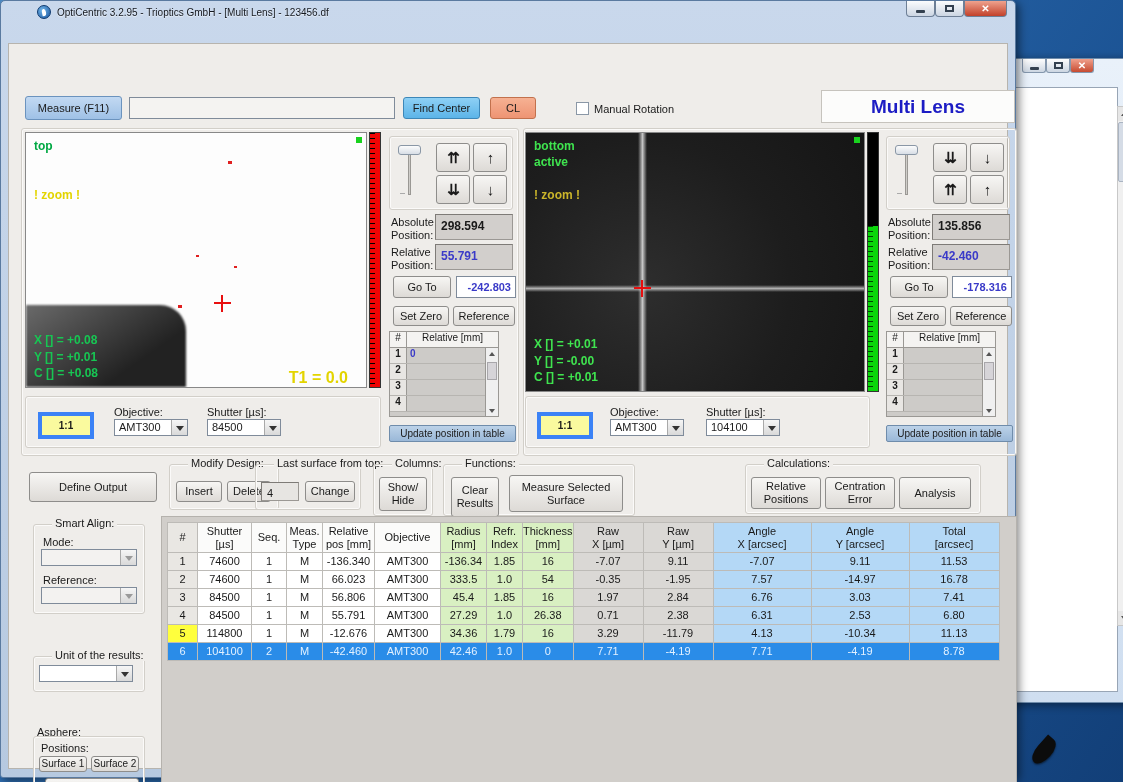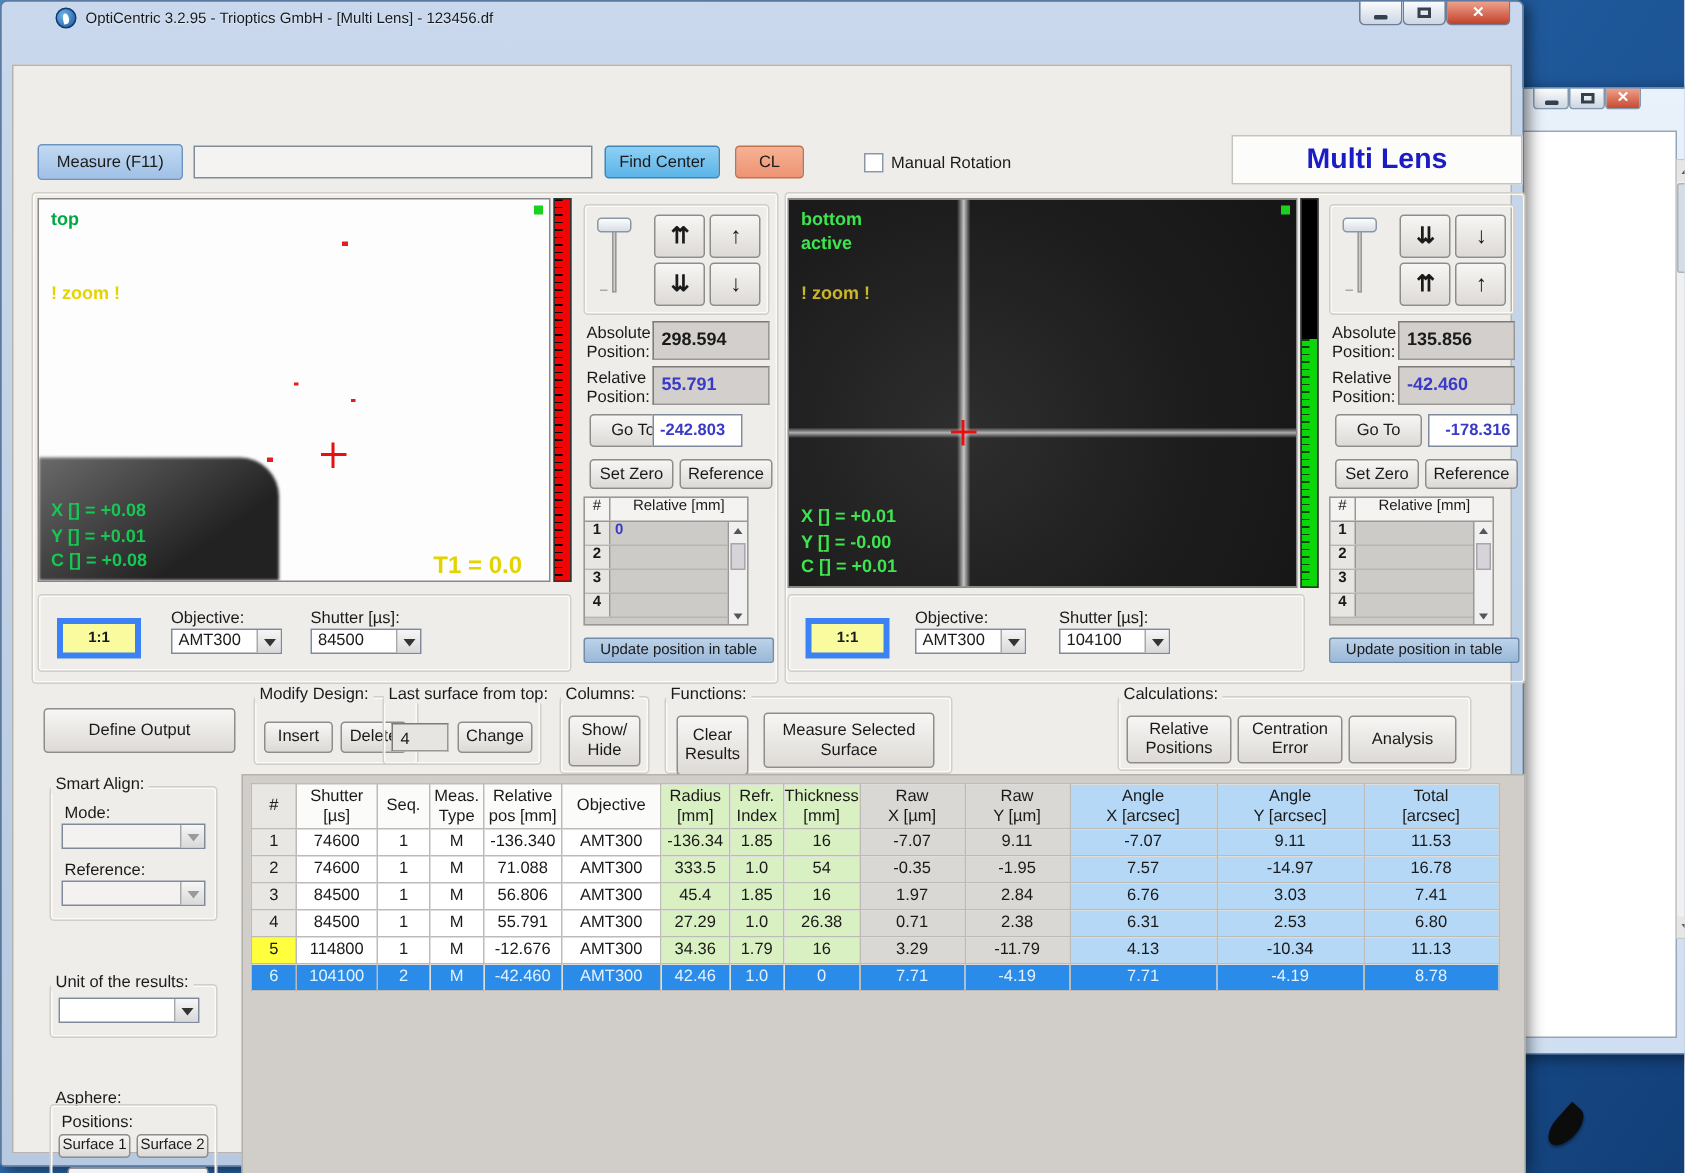--- a/index.html
+++ b/index.html
@@ -59,21 +59,21 @@
   .menu-item::first-letter{text-decoration:underline;}
 
   .client{position:absolute;left:7px;top:42px;right:7px;bottom:8px;background:#efedea;
     border:1px solid #b7b4ae;}
 
   
   .btn{position:absolute;display:flex;align-items:center;justify-content:center;text-align:center;
     background:linear-gradient(#f7f6f4,#dddad6);border:1px solid #8e8d8b;border-radius:3px;
     font-size:11px;color:#1a1a1a;white-space:pre-line;line-height:1.15;}
   .gbox{position:absolute;border:1px solid #d2cfc9;border-radius:3px;box-shadow:0 0 0 1px #fbfaf9 inset;}
-  .gbox>.glabel{position:absolute;top:-8px;left:0;background:#efedea;padding:0 3px;font-size:11px;color:#1a1a1a;white-space:nowrap;}
+  .gbox>.glabel{position:absolute;top:-8px;left:18px;background:#efedea;padding:0 3px;font-size:11px;color:#1a1a1a;white-space:nowrap;}
   .lbl{position:absolute;font-size:11px;color:#1a1a1a;white-space:pre-line;line-height:1.15;}
   .combo{position:absolute;background:#fff;border:1px solid #7f8b9a;display:flex;height:17px;}
   .combo .ct{flex:1;padding:1px 4px;font-size:11px;overflow:hidden;white-space:nowrap;}
   .combo .ca{width:16px;border-left:1px solid #a9a9a9;background:linear-gradient(#f6f6f6,#d9d9d9);
     display:flex;align-items:center;justify-content:center;}
   .combo .ca::after{content:"";width:0;height:0;border:4px solid transparent;border-top:5px solid #333;margin-top:5px;}
   .combo.dim .ca::after{border-top-color:#9a9a9a;}
   .field{position:absolute;background:#fff;border:1px solid #7f8b9a;font-size:11px;padding:2px 4px;}
   .sunken{position:absolute;background:#d2cfcc;border:1px solid #9b9894;border-top-color:#7e7b77;
     border-left-color:#7e7b77;font-size:12px;font-weight:bold;padding:4px 5px;}
@@ -266,21 +266,21 @@
             <div class="btn jogbtn" style="position: static;">↓</div>
           </div>
       </div>
       <span class="lbl" style="left:382px;top:172px;">Absolute
 Position:</span>
       <div class="sunken" style="left:426px;top:170px;width:78px;height:26px;">298.594</div>
       <span class="lbl" style="left:382px;top:202px;">Relative
 Position:</span>
       <div class="sunken valblue" style="left:426px;top:200px;width:78px;height:26px;">55.791</div>
       <div class="btn" style="left:384px;top:232px;width:58px;height:22px;">Go To</div>
-      <input class="field valblue" style="left: 426px; top: 232px; width: 60px; height: 22px; font-weight: bold; text-align: left;" value="-242.803">
+      <input class="field valblue" style="left: 447px; top: 232px; width: 60px; height: 22px; font-weight: bold; text-align: right;" value="-242.803">
       <div class="btn" style="left:384px;top:262px;width:56px;height:20px;">Set Zero</div>
       <div class="btn" style="left:444px;top:262px;width:62px;height:20px;">Reference</div>
       <div class="minitable" style="left:380px;top:287px;">
           <div class="mt-head">
             <span class="c1">#</span>
             <span class="c2">Relative [mm]</span>
           </div>
           <div class="mt-row">
             <span class="c1">1</span>
             <span class="c2">0</span>
@@ -521,21 +521,21 @@
                 <td class="c-gray">9.11</td>
                 <td class="c-blue">-7.07</td>
                 <td class="c-blue">9.11</td>
                 <td class="c-blue">11.53</td>
               </tr>
               <tr>
                 <td class="c-numcell">2</td>
                 <td class="c-plain">74600</td>
                 <td class="c-plain">1</td>
                 <td class="c-plain">M</td>
-                <td class="c-plain">71.088</td>
+                <td class="c-plain">66.023</td>
                 <td class="c-plain">AMT300</td>
                 <td class="c-green">333.5</td>
                 <td class="c-green">1.0</td>
                 <td class="c-green">54</td>
                 <td class="c-gray">-0.35</td>
                 <td class="c-gray">-1.95</td>
                 <td class="c-blue">7.57</td>
                 <td class="c-blue">-14.97</td>
                 <td class="c-blue">16.78</td>
               </tr>

